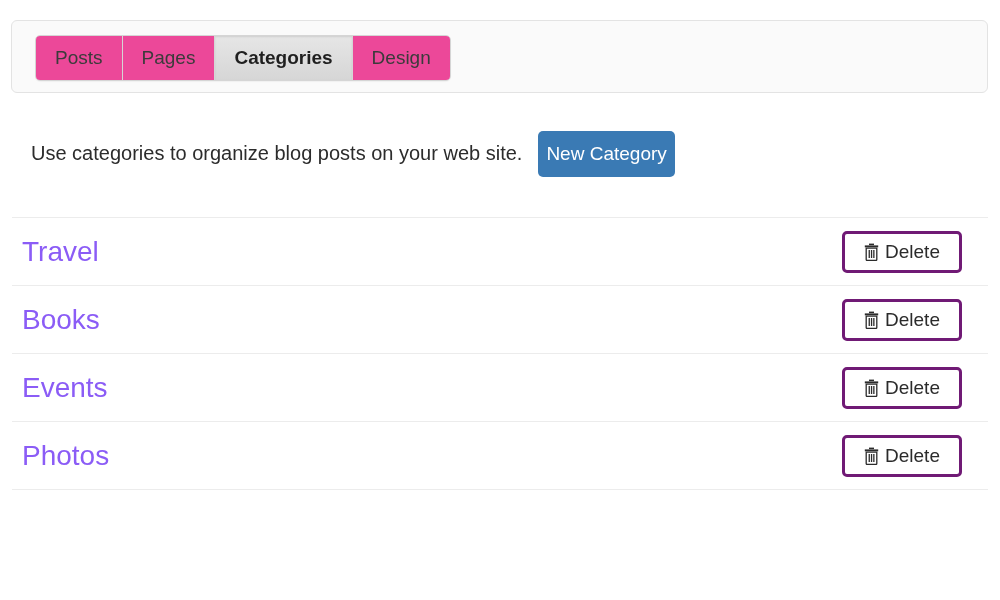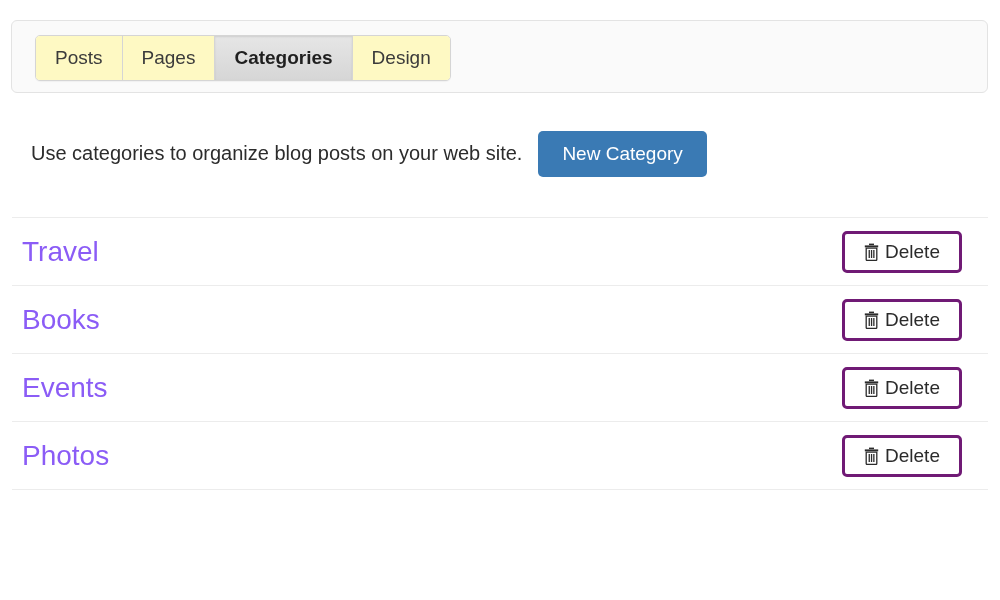--- a/index.html
+++ b/index.html
@@ -46,21 +46,21 @@
     overflow: hidden;
   }
 
   .tab {
     box-sizing: border-box;
     height: 44px;
     line-height: 44px;
     padding: 0 19px;
     font-size: 19px;
     color: #3b3b3b;
-    background: #fef9c3;
+    background: #ec4899;
     border-right: 1px solid #d5d5d5;
     white-space: nowrap;
     cursor: pointer;
     text-align: center;
   }
   .tab:last-child {
     border-right: none;
   }
   .tab.active {
     background: linear-gradient(#e6e6e6, #d6d6d6);
@@ -82,21 +82,21 @@
   .desc-text {
     font-size: 20px;
     color: #2c2c2c;
     line-height: 47px;
     white-space: nowrap;
   }
   .new-category-btn {
     margin-left: 16px;
     box-sizing: border-box;
     height: 46px;
-    padding: 0 24px;
+    padding: 0 8px;
     background: #3a7ab4;
     color: #ffffff;
     font-size: 19px;
     line-height: 46px;
     border: none;
     border-radius: 5px;
     cursor: pointer;
     white-space: nowrap;
     font-family: "Liberation Sans", sans-serif;
   }

